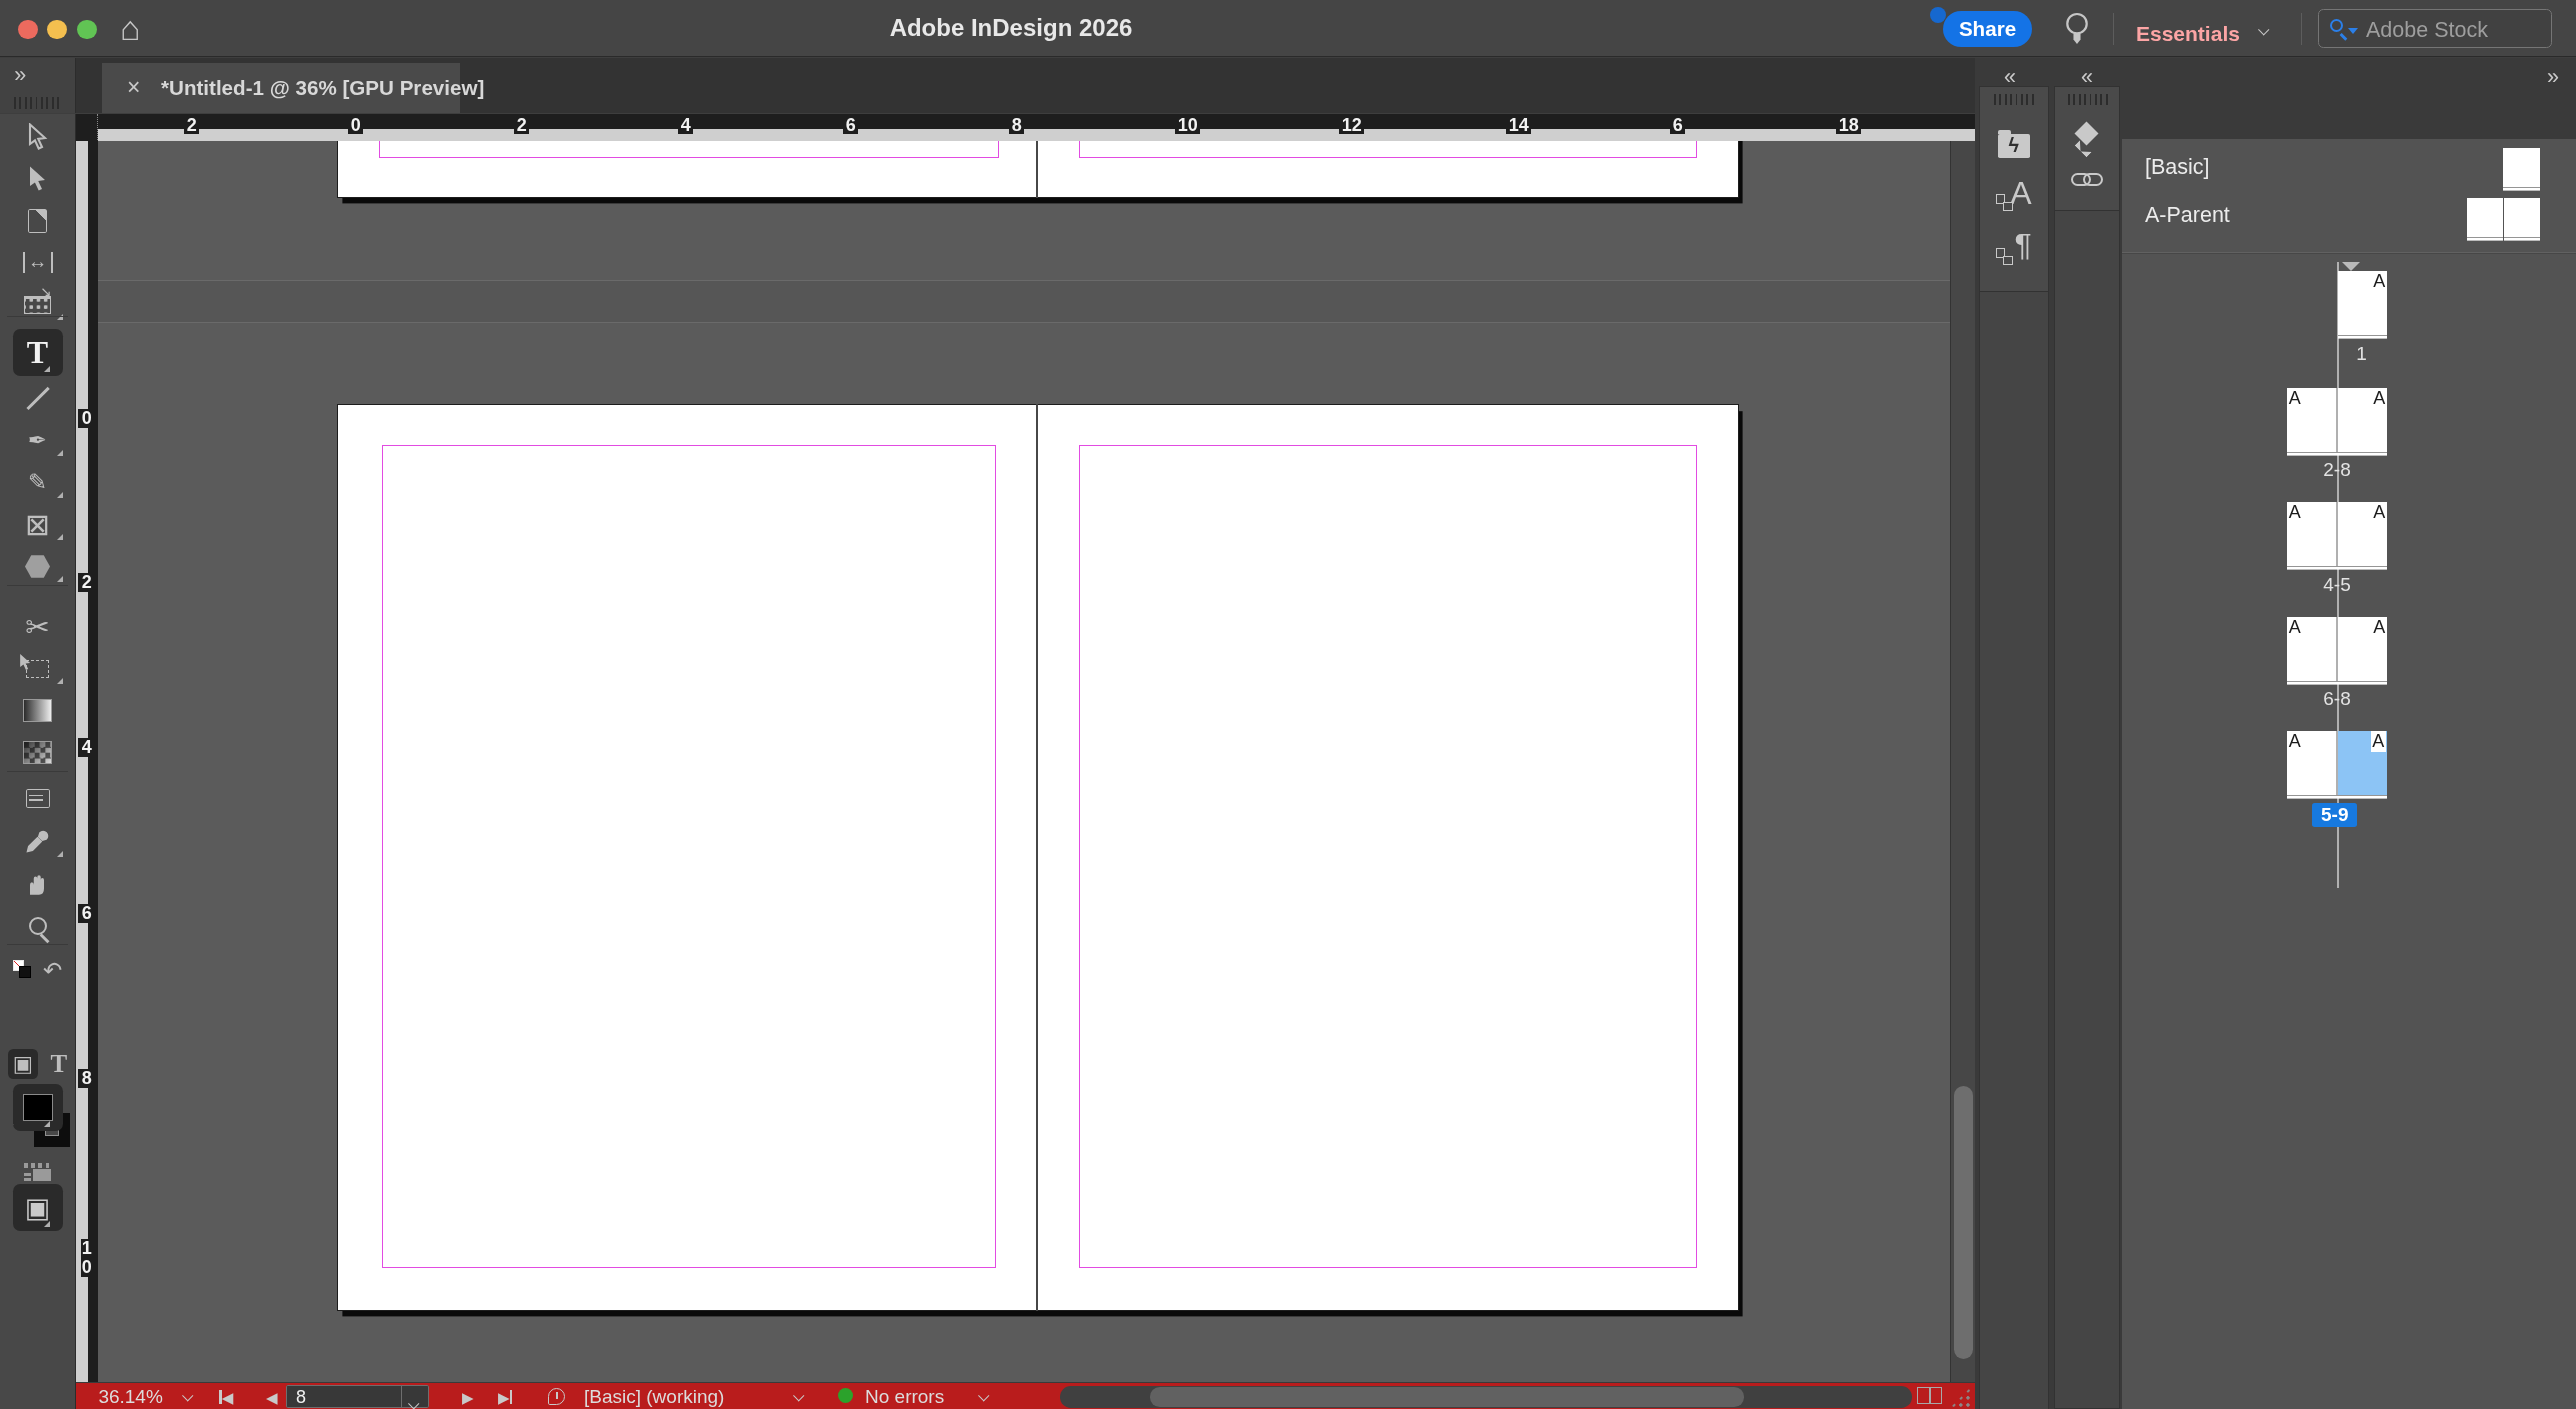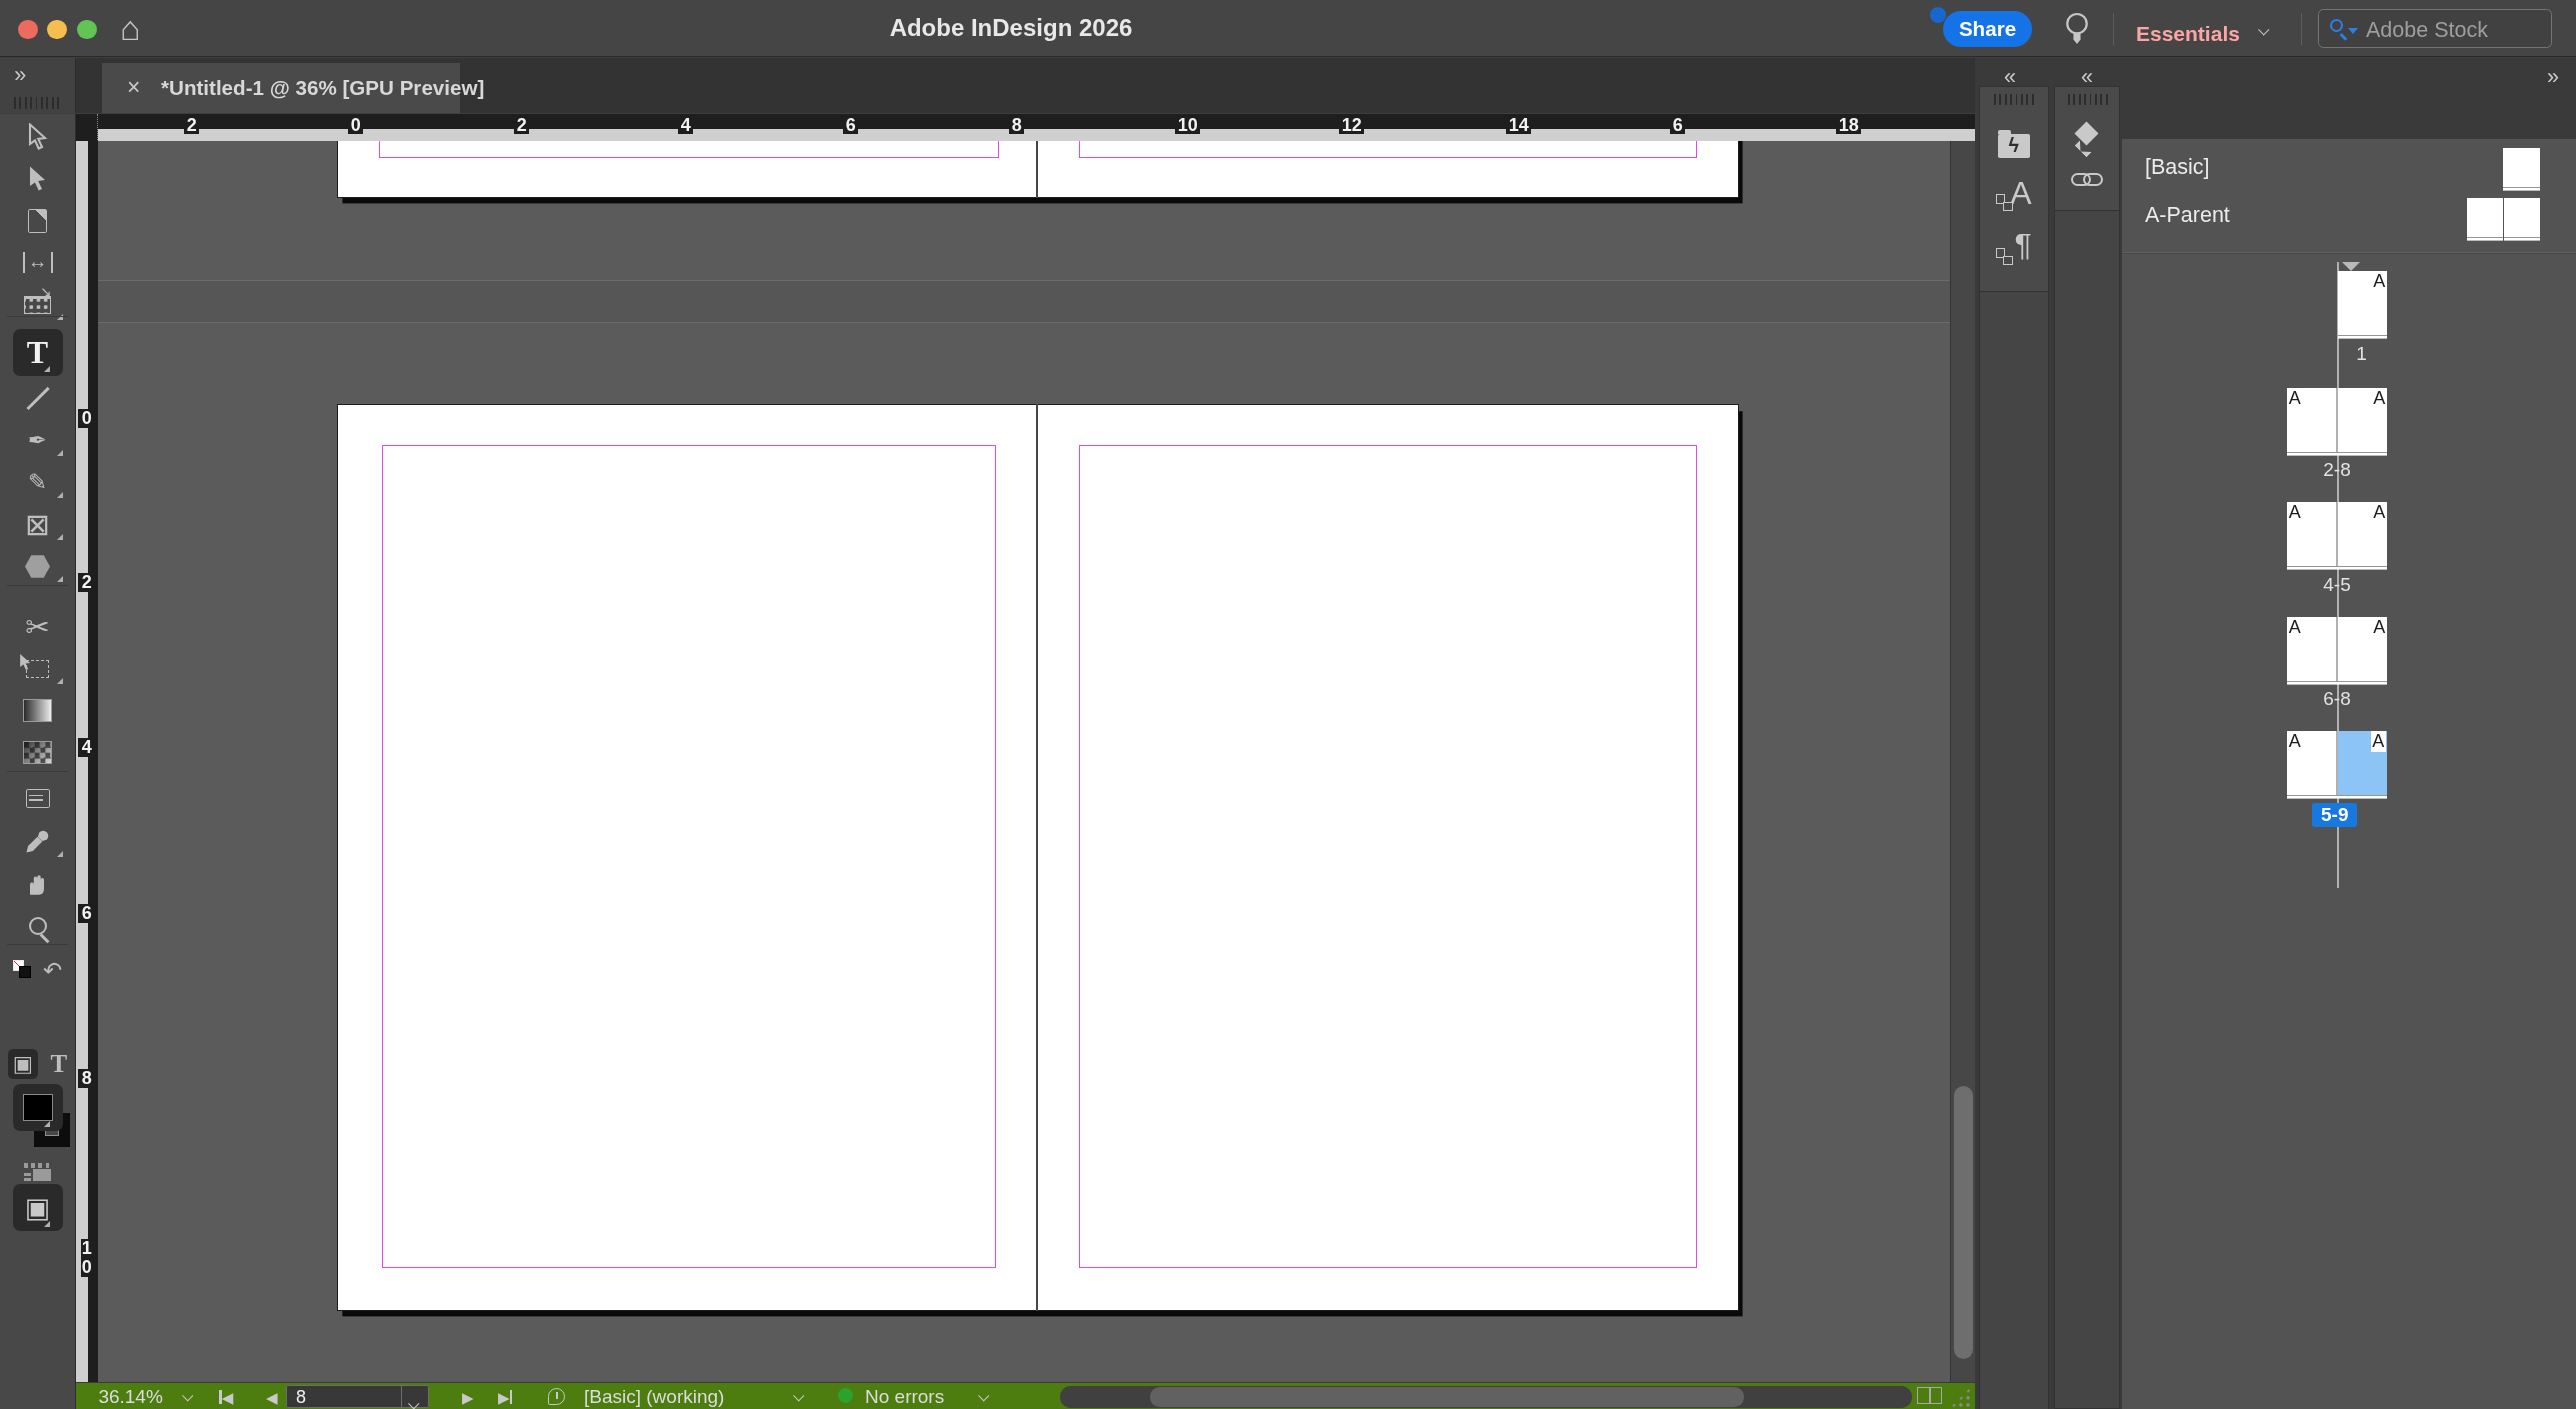--- a/index.html
+++ b/index.html
@@ -86,21 +86,21 @@
   #pasteboard { position:absolute; left:98px; top:141px; width:1852px; height:1241px; background:#5b5b5b; overflow:hidden; }
   .pageface { position:absolute; background:#ffffff; border:0.9px solid #1d1d1d; box-shadow:4.5px 6.3px 0 -0.9px #0a0a0a; }
   .spine { position:absolute; width:1.8px; background:#474747; }
   .mguide { position:absolute; border:1.8px solid #e24be2; }
   .pbline { position:absolute; left:0; width:1852px; height:0.9px; background:#6a6a6a; }
   .pbband { position:absolute; left:0; width:1852px; background:#565656; }
   #vscroll { position:absolute; left:1950px; top:141px; width:25px; height:1241px; background:#474747; border-left:0.9px solid #333; }
   #vthumb { position:absolute; left:2.7px; top:945px; width:19px; height:273px; background:#6e6e6e; border-radius:9.8px; }
 
   
-  #statusbar { position:absolute; left:76px; top:1382px; width:1899px; height:28px; background:#4d7c0f; border-top:0.9px solid #3a3a3a; font-size:19px; color:#dcdcdc; }
+  #statusbar { position:absolute; left:76px; top:1382px; width:1899px; height:28px; background:#b91c1c; border-top:0.9px solid #3a3a3a; font-size:19px; color:#dcdcdc; }
   .sb { position:absolute; top:2.7px; line-height:22.4px; }
   .chev { display:inline-block; width:8px; height:8px; border-left:1.8px solid #c9c9c9; border-bottom:1.8px solid #c9c9c9; transform:rotate(-45deg) translateY(-1.8px); }
   .tri { font-size:15px; color:#c9c9c9; }
   .navbar { display:inline-block; width:2.7px; height:14.3px; background:#c9c9c9; vertical-align:-1.8px; }
   #pagefield { position:absolute; left:210px; top:1.8px; width:143px; height:23px; background:#383838; border:0.9px solid #6e6e6e; border-radius:1.8px; }
   #pagefield .pv { position:absolute; left:9px; top:0.9px; font-size:18px; color:#f0f0f0; }
   #pagefield .dd { position:absolute; right:0; top:0; width:27px; height:21.5px; border-left:0.9px solid #6e6e6e; text-align:center; padding-top:6.3px; }
   .ic-preflight { display:inline-block; position:relative; width:17px; height:17px; border:1.8px solid #c9c9c9; border-radius:50% 50% 50% 1.8px; vertical-align:-2.7px; }
   .ic-preflight::after { content:""; position:absolute; left:7.2px; top:2.7px; width:1.8px; height:7.2px; background:#c9c9c9; }
   .gdot { display:inline-block; width:15px; height:15px; border-radius:50%; background:#2ba22b; vertical-align:-1.8px; }

